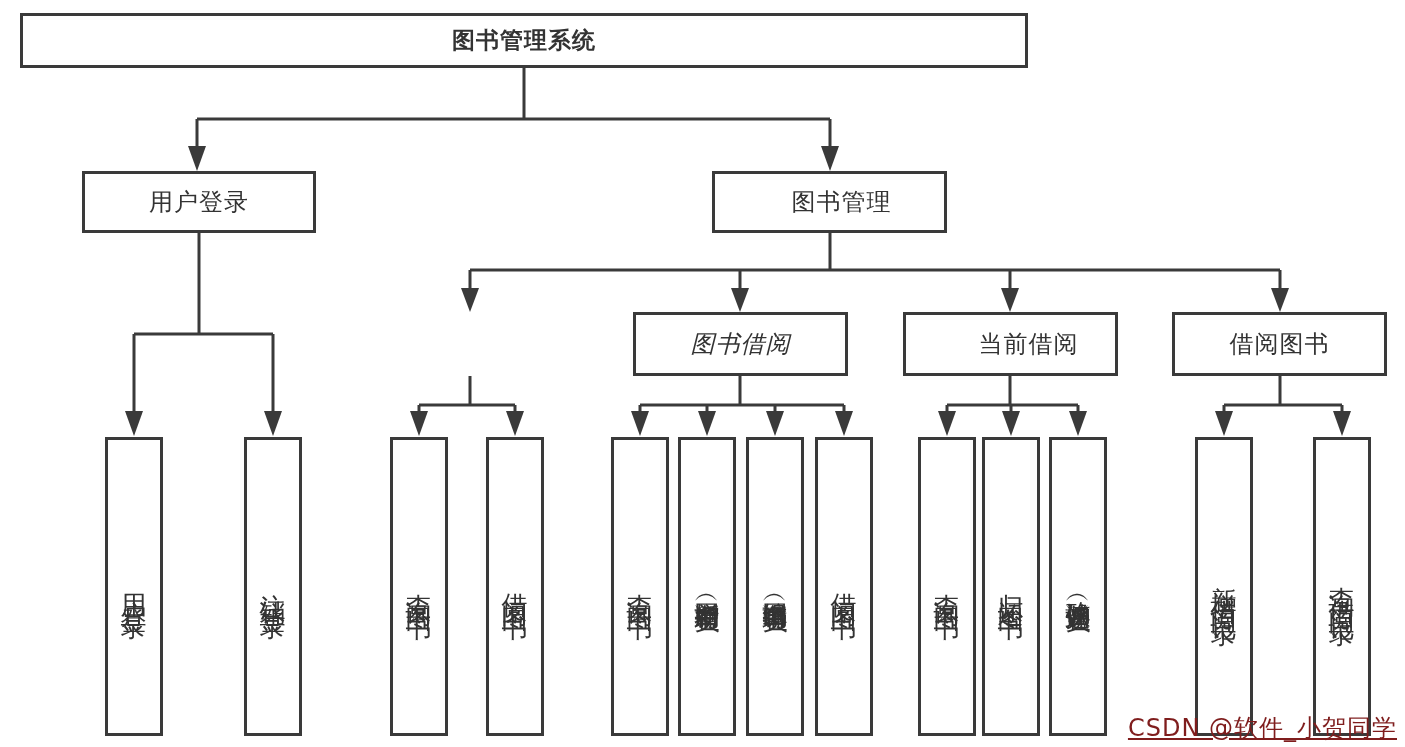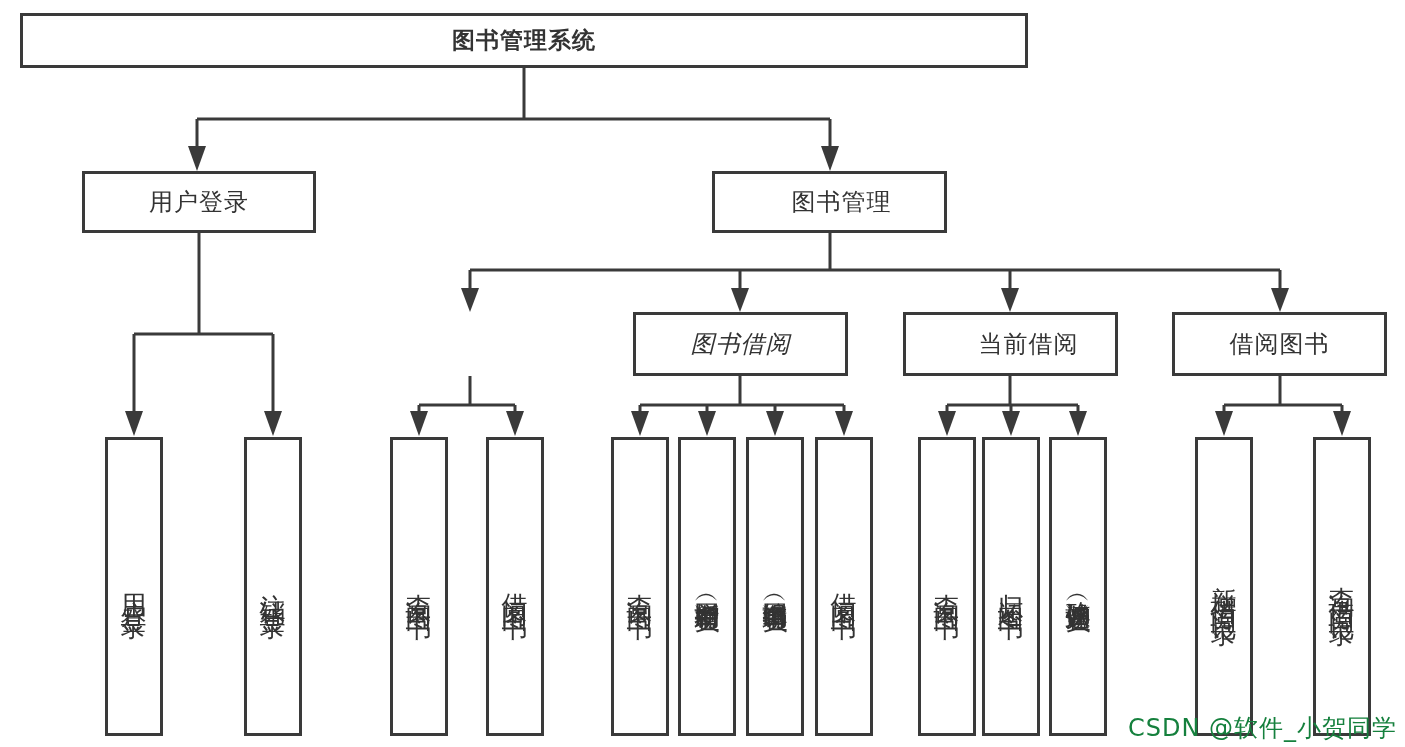--- a/index.html
+++ b/index.html
@@ -45,23 +45,24 @@
   }
   .vlabel.tight {
     font-size: 25px;
     letter-spacing: 1px;
   }
   #watermark {
     position: absolute;
     right: 8px;
     top: 712px;
     font-size: 24px;
-    color: #15803d;
+    color: #7f1d1d;
     letter-spacing: 1px;
     white-space: nowrap;
+    text-decoration: underline;
   }
 </style>
 </head>
 <body>
 
 <div id="stage">
 
   <svg id="connectors" viewBox="0 0 1405 747" xmlns="http://www.w3.org/2000/svg">
     <g stroke="#3a3a3a" stroke-width="3" fill="none">
 

